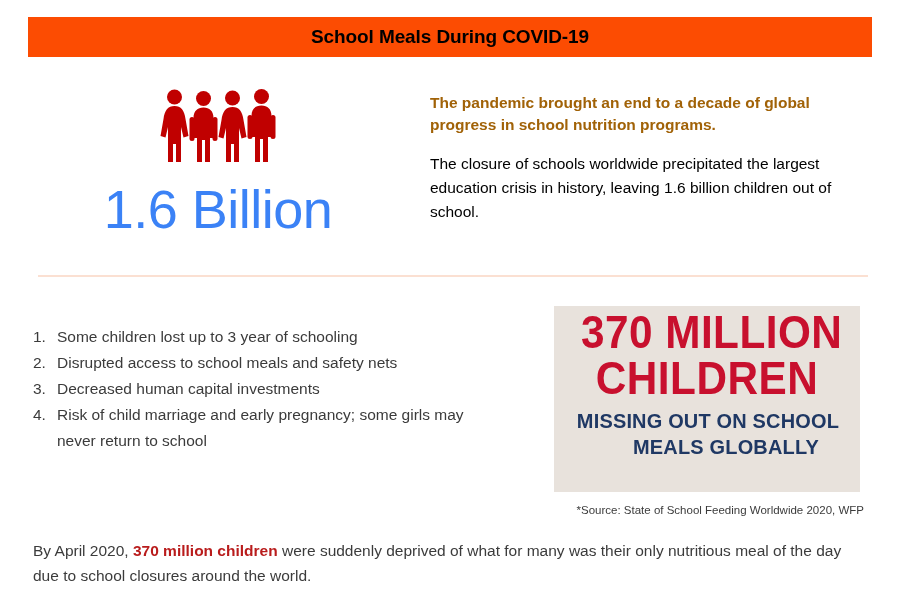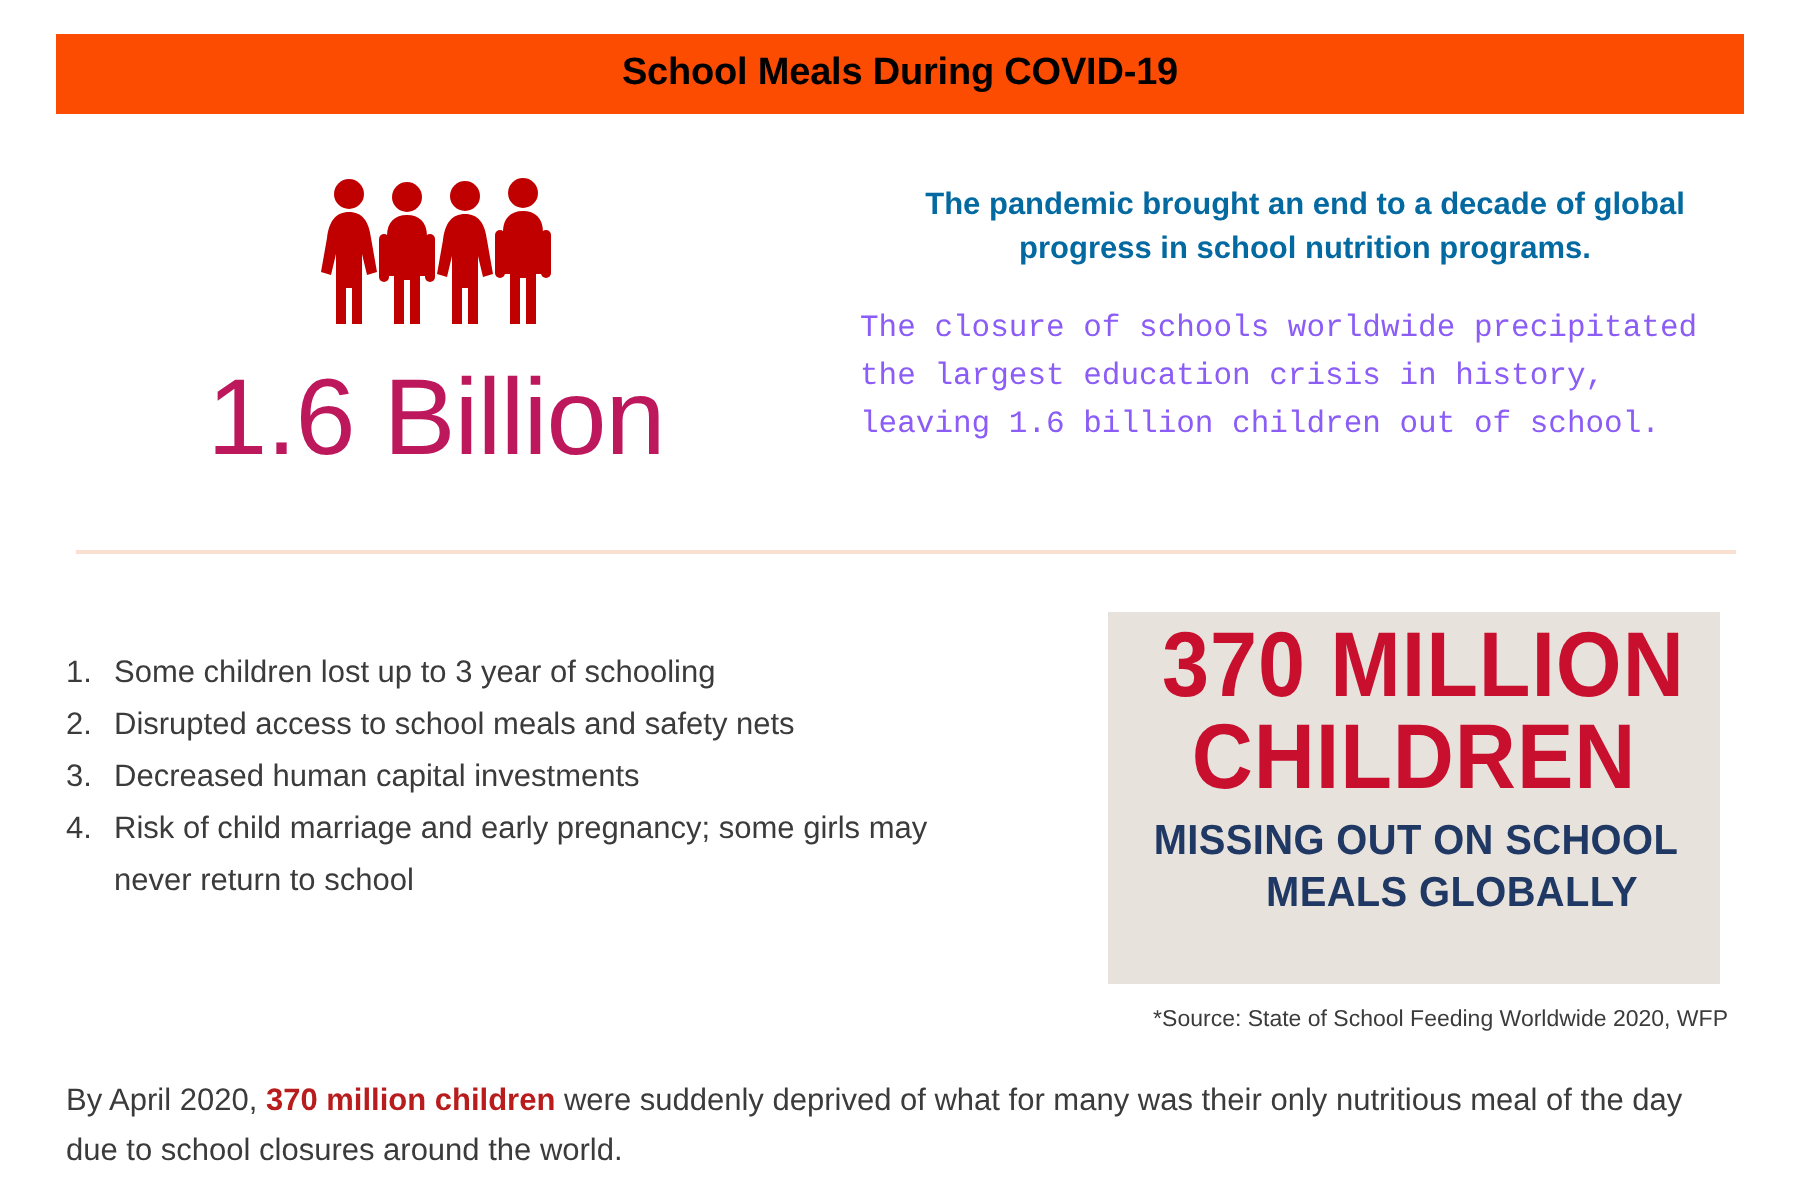--- a/index.html
+++ b/index.html
@@ -71,31 +71,29 @@
   #intro-block {
     position: absolute;
     left: 430px;
     top: 20px;
     width: 445px;
   }
   #intro-lead {
     font-size: 15.5px;
     line-height: 22px;
     font-weight: bold;
-    color: #0369a1;
-    margin: 0;
-    text-align: center;
+    color: #a16207;
+    margin: 0;
   }
   #intro-body {
     font-size: 15.5px;
     line-height: 24px;
-    color: #8b5cf6;
+    color: #000000;
     margin: 16px 0 0 0;
     font-weight: normal;
-    font-family: Liberation Mono, monospace;
   }
 
   
   #section-divider {
     position: absolute;
     left: 38px;
     top: 267px;
     width: 830px;
     height: 2px;
     background: #fbe0d2;
@@ -231,21 +229,21 @@
 
         <circle cx="149" cy="20" r="15"></circle>
         <path d="M149 38 C136 38 129 47 127 64 L121 98 L131 101 L136 80 L136 148 L146 148 L146 112 L152 112 L152 148 L162 148 L162 80 L167 101 L177 98 L171 64 C169 47 162 38 149 38 Z"></path>
 
         <circle cx="207" cy="17" r="15"></circle>
         <path d="M207 35 C195 35 187 42 187 56 L187 98 L194 98 L194 148 L204 148 L204 102 L210 102 L210 148 L220 148 L220 98 L227 98 L227 56 C227 42 219 35 207 35 Z"></path>
         <rect x="179" y="54" width="10" height="48" rx="5"></rect>
         <rect x="225" y="54" width="10" height="48" rx="5"></rect>
       </g>
     </svg>
-    <div id="stat-number" style="color: #be185d;">1.6 Billion</div>
+    <div id="stat-number" style="color: #3b82f6;">1.6 Billion</div>
   </div>
 
   <div id="intro-block">
     <p id="intro-lead">The pandemic brought an end to a decade of global progress in school nutrition programs.</p>
     <p id="intro-body">The closure of schools worldwide precipitated the largest education crisis in history, leaving 1.6 billion children out of school.</p>
   </div>
 
 </div>
 
 <hr id="section-divider" style="background: rgb(251, 224, 210);">

